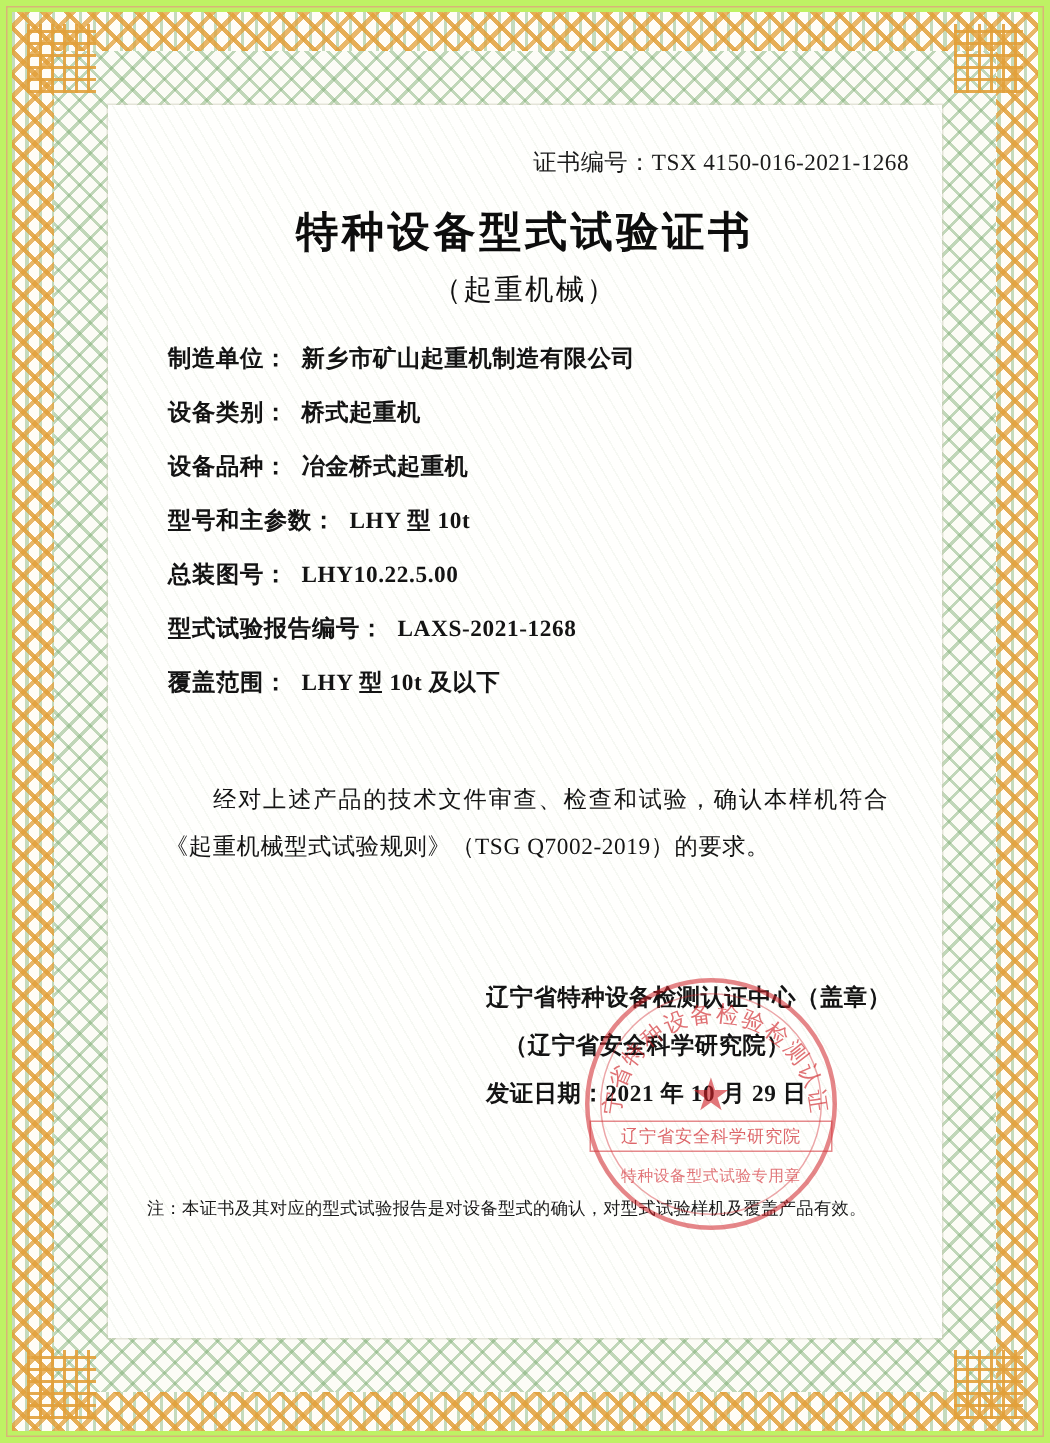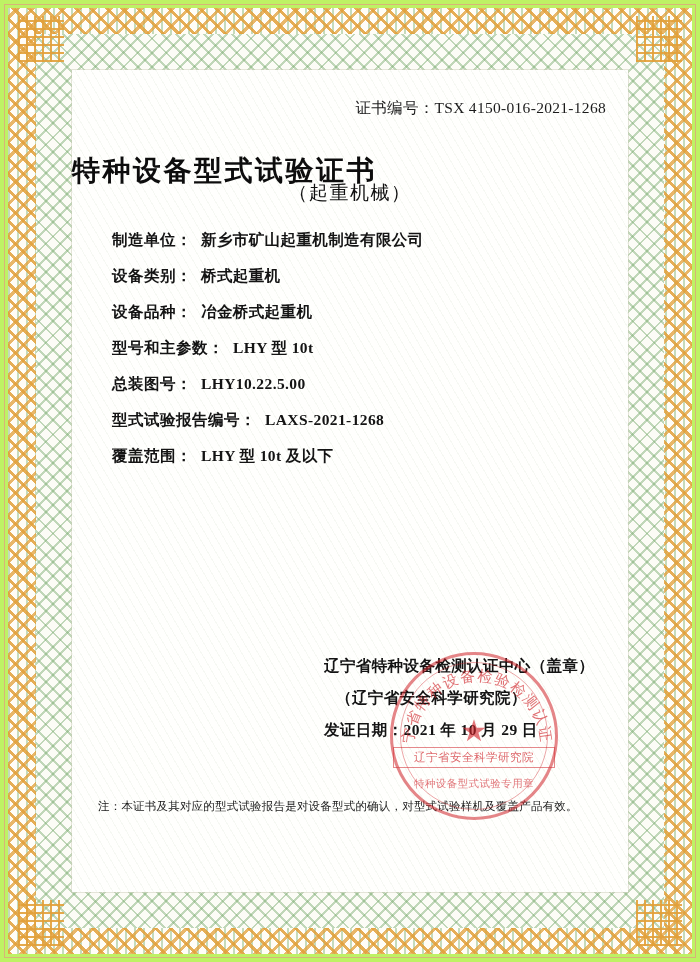--- a/index.html
+++ b/index.html
@@ -118,27 +118,26 @@
     color: #1b1b1b;
     letter-spacing: 0.3px;
     white-space: nowrap;
     font-family: "Liberation Serif", serif;
   }
 
   .main-title {
     position: absolute;
     left: 0; right: 0;
     top: 66px;
-    text-align: left;
+    text-align: center;
     font-size: 28px;
     font-weight: bold;
     letter-spacing: 2.5px;
     color: #0d0d0d;
     font-family: "DejaVu Sans", "Liberation Sans", sans-serif;
-    margin-top: 16px;
   }
 
   .sub-title {
     position: absolute;
     left: 0; right: 0;
     top: 110px;
     text-align: center;
     font-size: 19px;
     letter-spacing: 1.5px;
     color: #111;
@@ -320,20 +319,21 @@
         <div class="field-row">
           <span class="field-label">型式试验报告编号：</span>
           <span class="field-value">LAXS-2021-1268</span>
         </div>
         <div class="field-row">
           <span class="field-label">覆盖范围：</span>
           <span class="field-value">LHY 型 10t 及以下</span>
         </div>
       </div>
 
+      <div class="paragraph">经对上述产品的技术文件审查、检查和试验，确认本样机符合《起重机械型式试验规则》（TSG Q7002-2019）的要求。</div>
 
       <div class="signature-block">
         <div>辽宁省特种设备检测认证中心（盖章）</div>
         <div class="sig-line-2">（辽宁省安全科学研究院）</div>
         <div class="sig-line-3">发证日期：2021 年 10 月 29 日</div>
       </div>
 
       <div class="seal">
         <div class="seal-ring-inner"></div>
         <svg class="seal-arc-text" viewBox="0 0 168 168">

